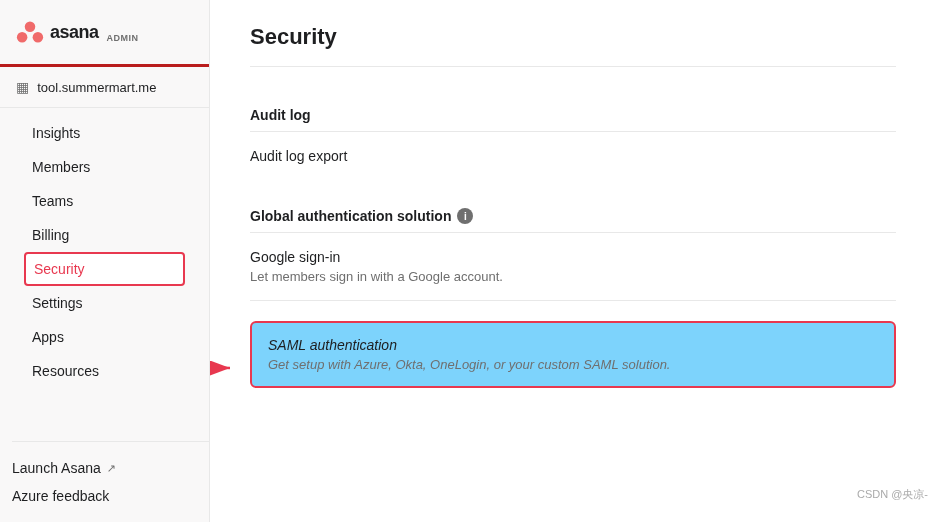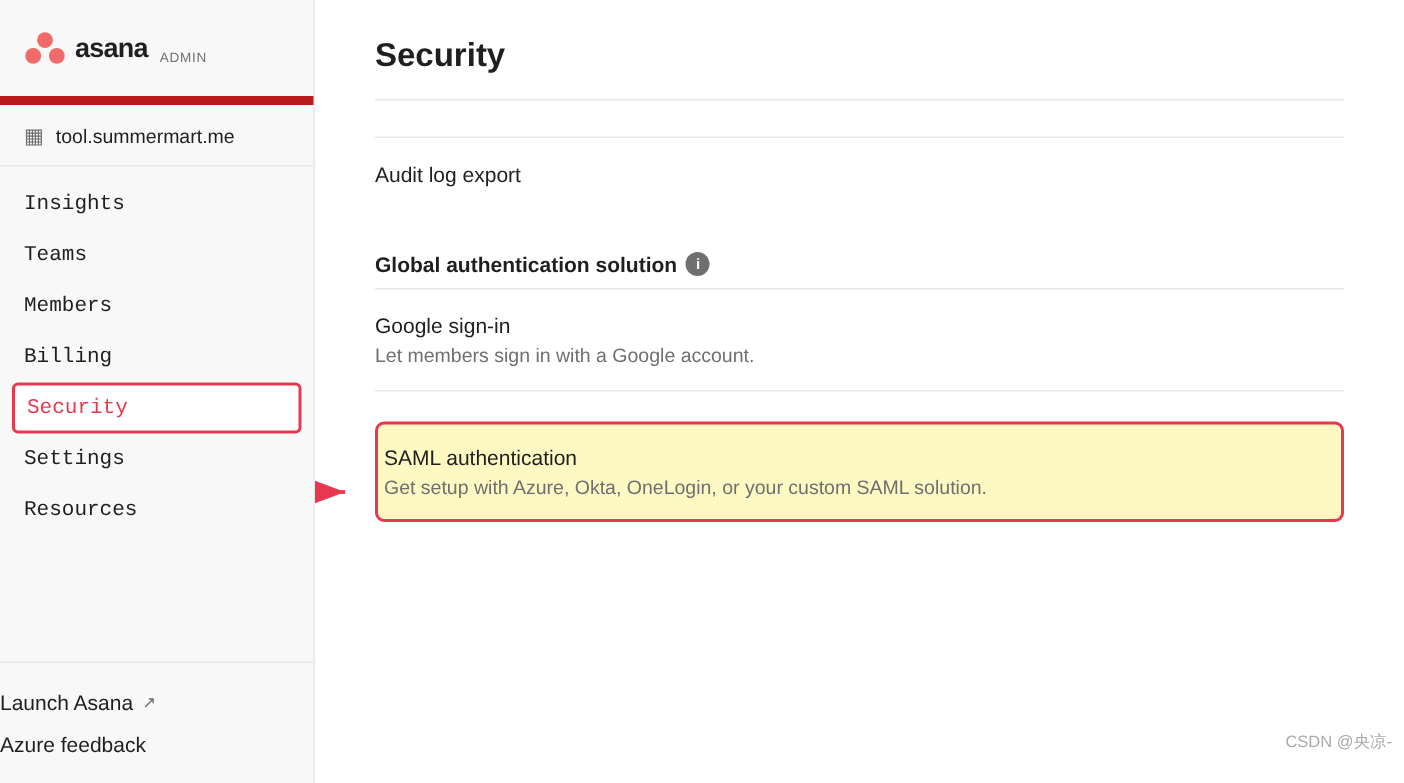--- a/index.html
+++ b/index.html
@@ -13,40 +13,40 @@
       border-right: 1px solid #e8e8e8;
       display: flex;
       flex-direction: column;
       padding: 0;
       height: 100%;
     }
     .sidebar-logo {
       display: flex;
       align-items: center;
       padding: 18px 16px 18px 16px;
-      border-bottom: 6px solid #b91c1c;
+      border-bottom: 3px solid #b91c1c;
     }
     .asana-logo {
       display: flex;
       align-items: center;
       gap: 6px;
     }
     .asana-logo-icon {
       width: 28px;
       height: 28px;
     }
     .asana-logo-text {
       font-size: 18px;
       font-weight: 700;
       color: #1e1f21;
       letter-spacing: -0.5px;
     }
     .admin-badge {
       font-size: 9px;
-      font-weight: 400;
+      font-weight: 700;
       color: #6f6f6f;
       letter-spacing: 0.5px;
       text-transform: uppercase;
       margin-left: 2px;
       align-self: flex-end;
       margin-bottom: 3px;
       text-align: center;
     }
     .workspace-item {
       display: flex;
@@ -55,23 +55,22 @@
       padding: 12px 16px;
       color: #1e1f21;
       font-size: 13px;
       border-bottom: 1px solid #e8e8e8;
     }
     .workspace-icon {
       color: #6f6f6f;
       font-size: 14px;
     }
     .nav-list {
-      padding: 8px 0;
+      padding: 8px 16px;
       flex: 1;
-      font-family: Liberation Mono, monospace;
     }
     .nav-item {
       display: block;
       padding: 9px 16px;
       color: #1e1f21;
       font-size: 14px;
       cursor: pointer;
       text-decoration: none;
       border-radius: 0;
     }
@@ -80,20 +79,21 @@
       border: 2px solid #e8384f;
       background: #fff;
       border-radius: 4px;
       margin: 0 8px;
       padding: 7px 8px;
       width: calc(100% - 16px);
     }
     .sidebar-bottom {
       padding: 12px 0;
       border-top: 1px solid #e8e8e8;
+      margin-left: 12px;
     }
     .sidebar-bottom-link {
       display: flex;
       align-items: center;
       gap: 6px;
       padding: 6px 0;
       color: #1e1f21;
       font-size: 14px;
       cursor: pointer;
       text-decoration: none;
@@ -159,23 +159,24 @@
     }
     .section-item-desc a {
       color: #4a90e2;
       text-decoration: none;
     }
 
     
     .saml-box {
       border: 2px solid #e8384f;
       border-radius: 6px;
-      padding: 14px 4px;
+      padding: 14px 16px;
       margin-top: 4px;
-      background: #fef9c3;
+      background: #7dd3fc;
+      font-style: italic;
     }
 
     
     .annotation-container {
       position: relative;
     }
 
     
     .watermark {
       position: fixed;
@@ -202,43 +203,47 @@
     </div>
   </div>
 
   <div class="workspace-item">
     <span class="workspace-icon">▦</span>
     <span>tool.summermart.me</span>
   </div>
 
   <nav class="nav-list">
     <a class="nav-item">Insights</a>
+    <a class="nav-item">Members</a>
     <a class="nav-item">Teams</a>
-    <a class="nav-item">Members</a>
     <a class="nav-item">Billing</a>
     <a class="nav-item active">Security</a>
     <a class="nav-item">Settings</a>
+    <a class="nav-item">Apps</a>
     <a class="nav-item">Resources</a>
   </nav>
 
   <div class="sidebar-bottom">
     <a class="sidebar-bottom-link">
       <span>Launch Asana</span>
       <span class="external-icon">↗</span>
     </a>
     <a class="sidebar-bottom-link">
       <span>Azure feedback</span>
     </a>
   </div>
 </div>
 
 <div class="main">
   <h1 class="page-title">Security</h1>
 
   <div class="section">
+    <div class="section-header">
+      <span>Audit log</span>
+    </div>
     <div class="section-item">
       <div class="section-item-title">Audit log export</div>
     </div>
   </div>
 
   <div class="section">
     <div class="section-header">
       <span>Global authentication solution</span>
       <span class="info-icon">i</span>
     </div>

